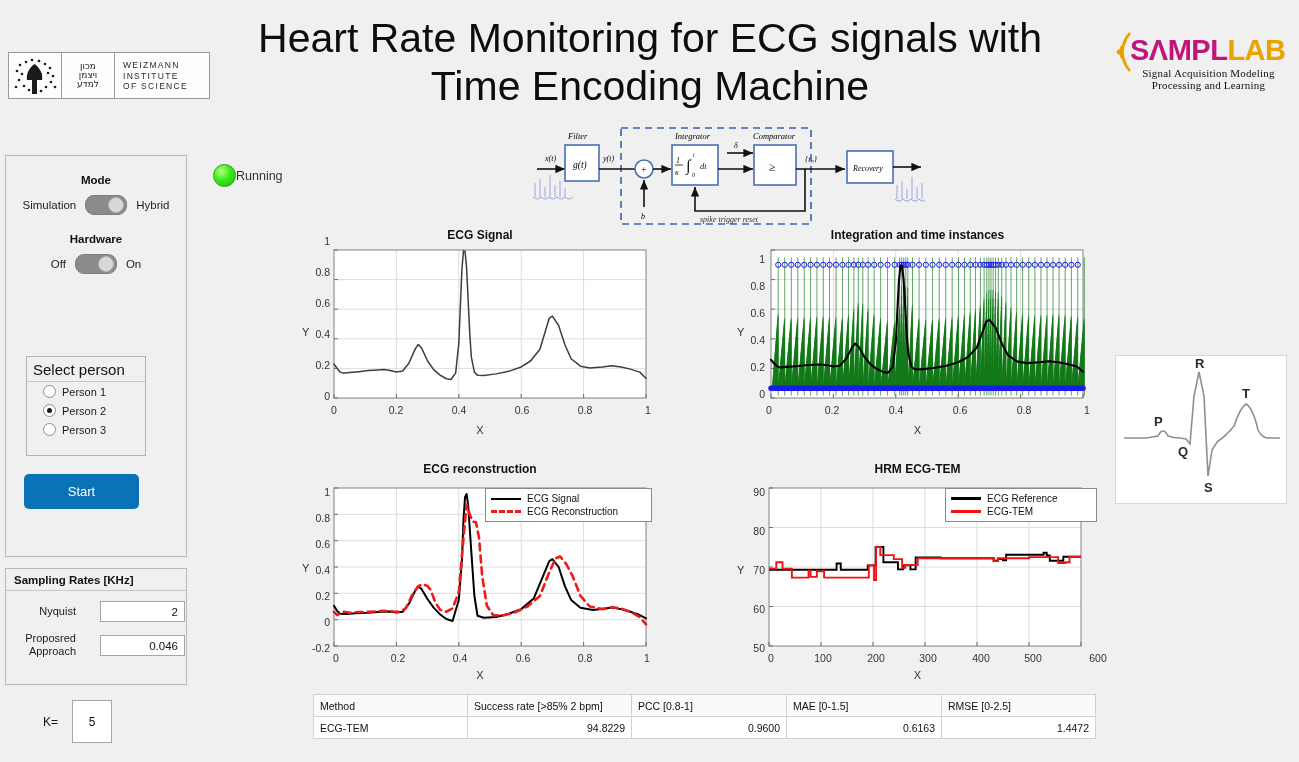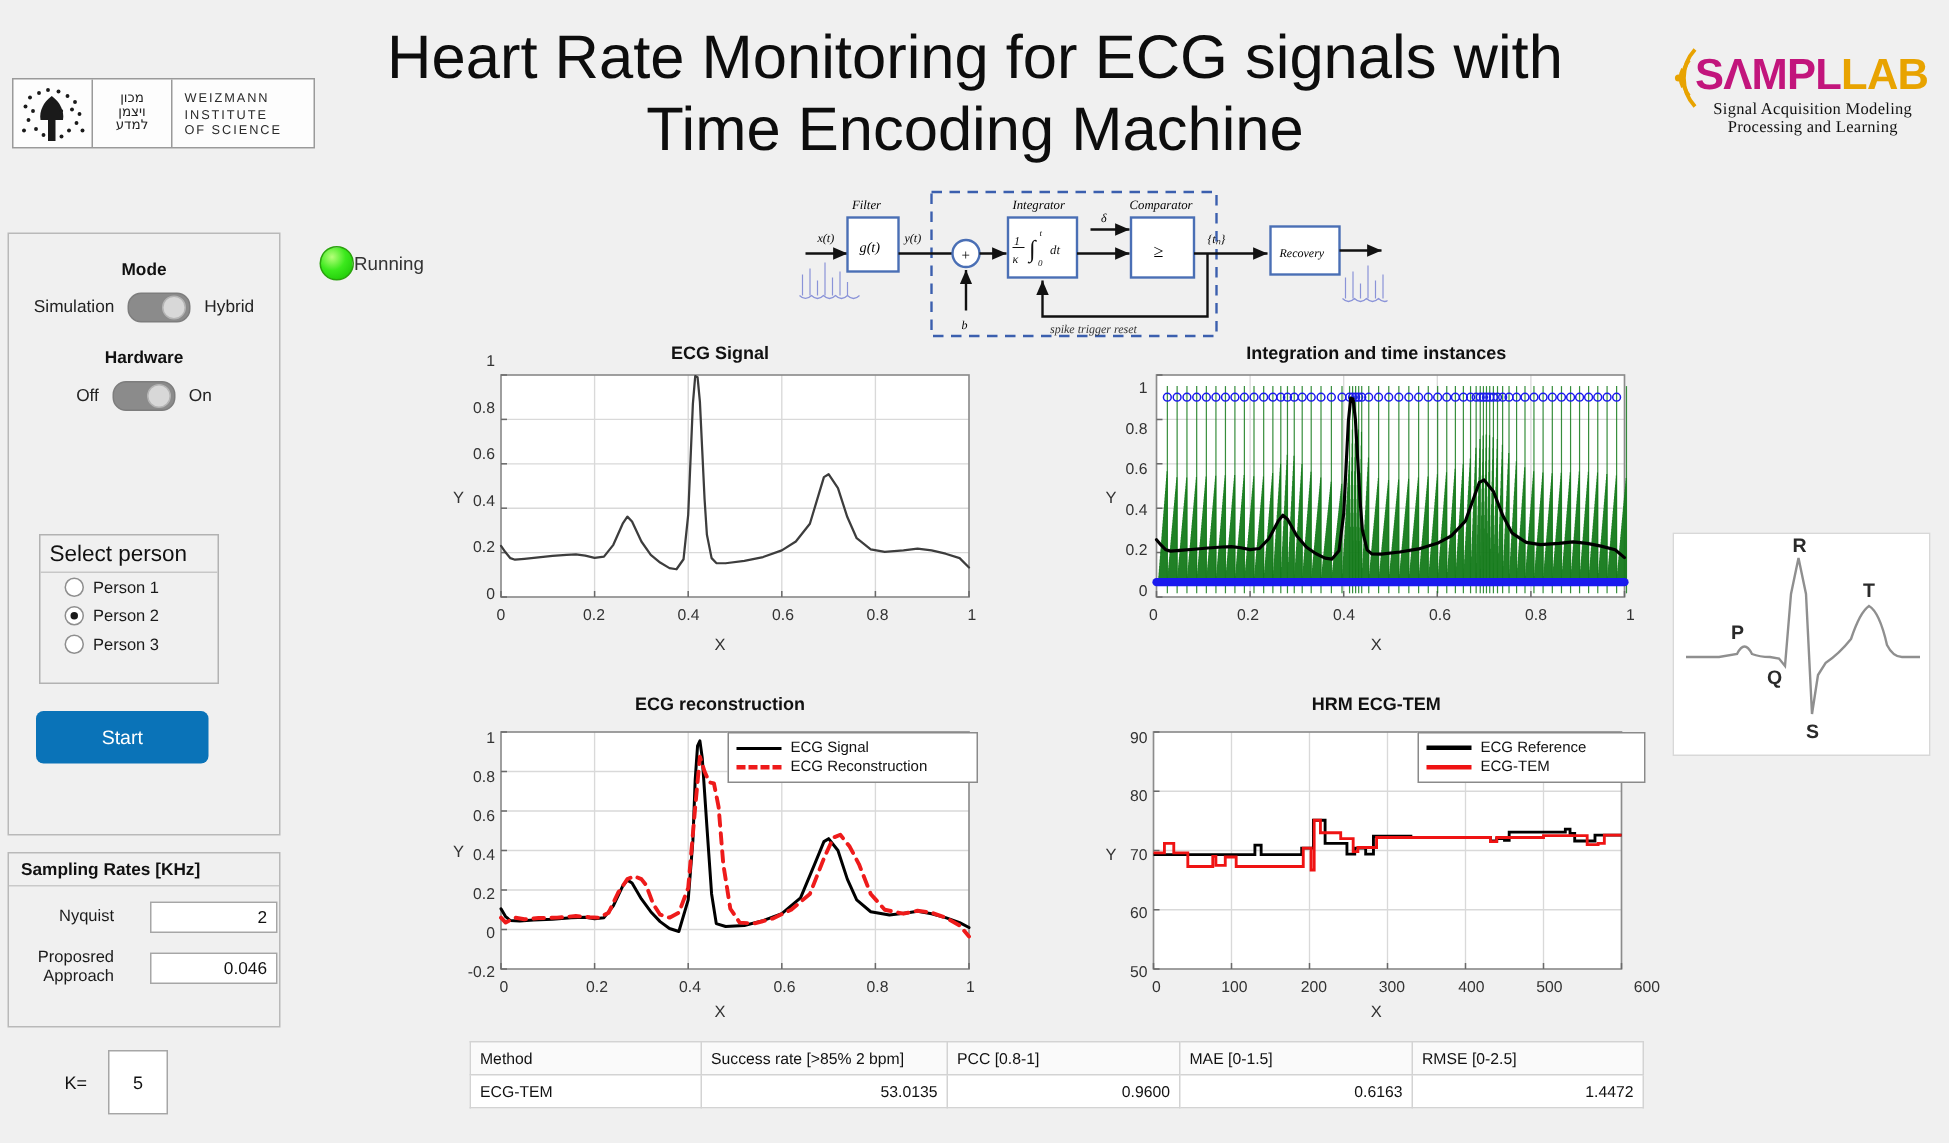--- a/index.html
+++ b/index.html
@@ -718,21 +718,21 @@
         <td>Method</td>
         <td>Success rate [&gt;85% 2 bpm]</td>
         <td>PCC [0.8-1]</td>
         <td>MAE [0-1.5]</td>
         <td>RMSE [0-2.5]</td>
       </tr>
     </thead>
     <tbody>
       <tr>
         <td>ECG-TEM</td>
-        <td class="num">53.0135</td>
+        <td class="num">94.8229</td>
         <td class="num">0.9600</td>
         <td class="num">0.6163</td>
         <td class="num">1.4472</td>
       </tr>
     </tbody>
   </table>
 
 </div>
 
 </body></html>

